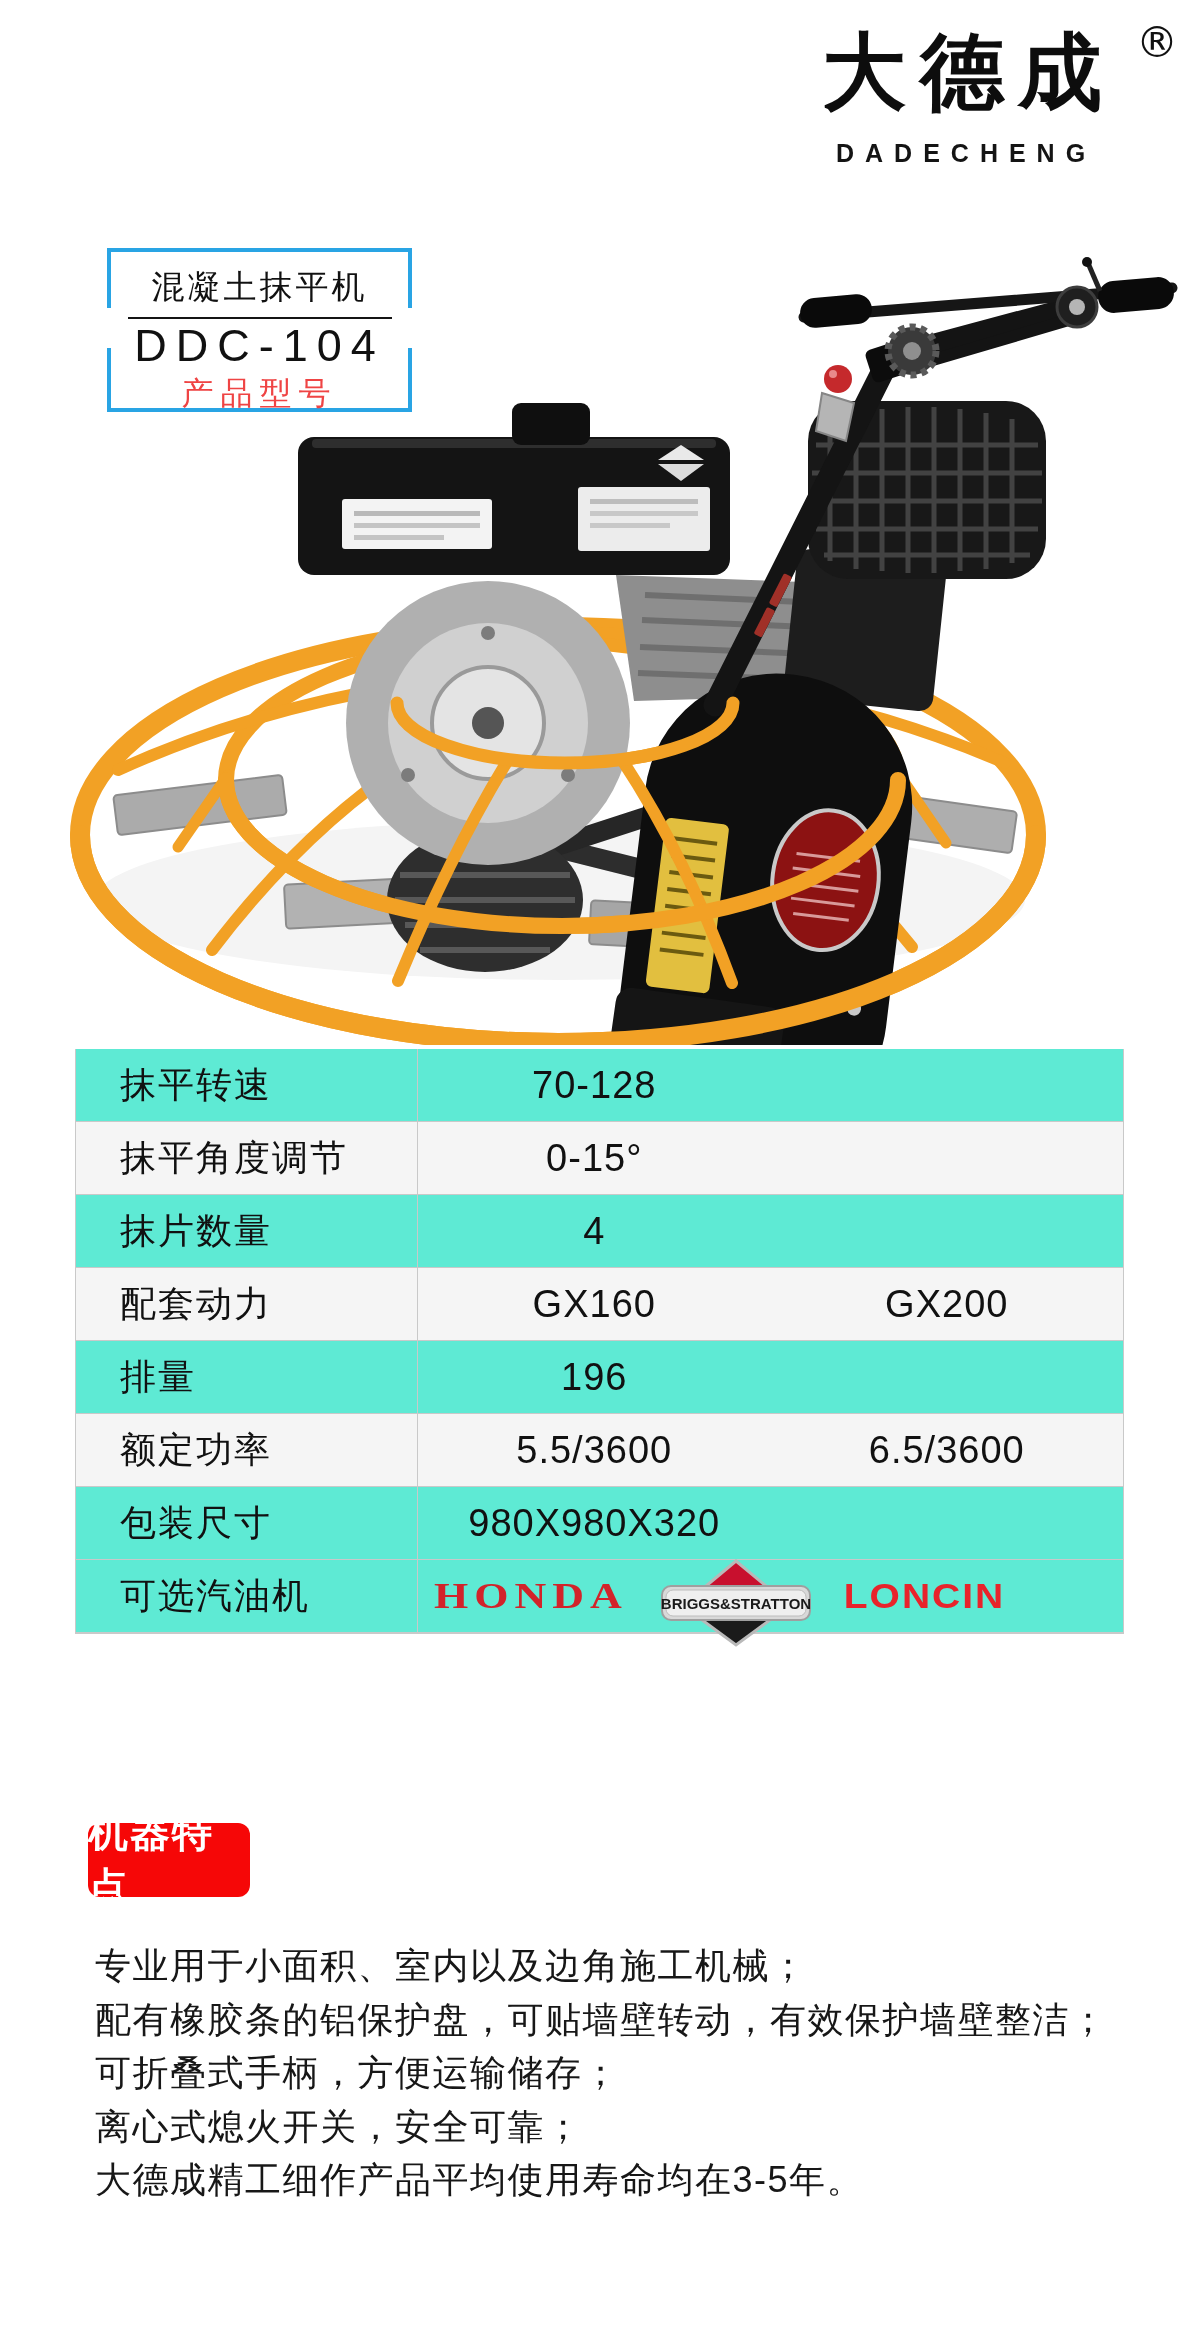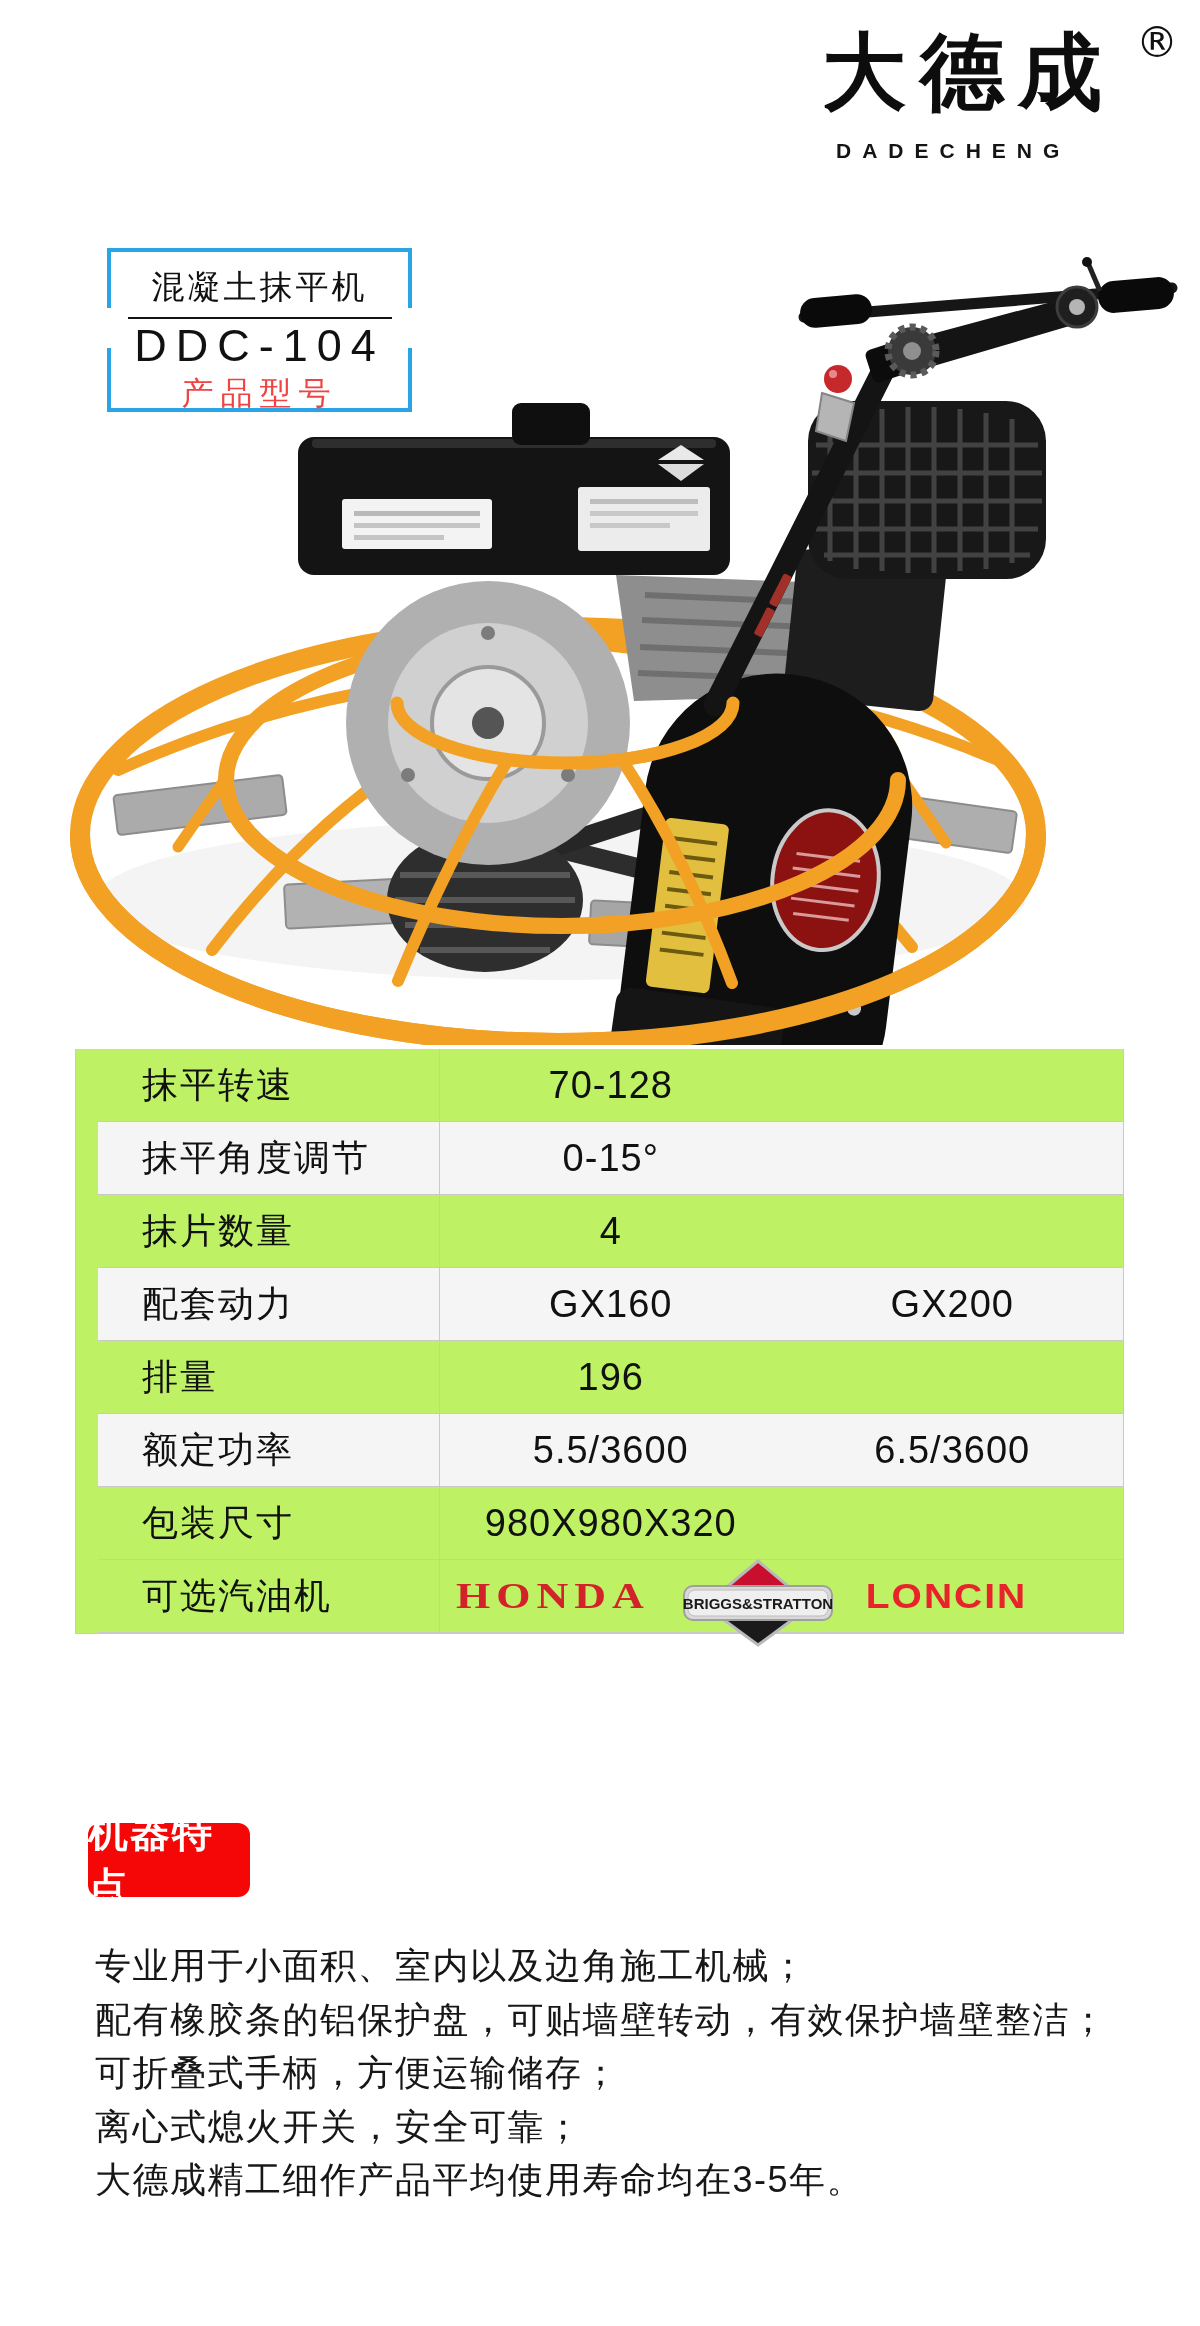--- a/index.html
+++ b/index.html
@@ -11,21 +11,21 @@
     position:absolute; left:822px; top:16px; width:330px;
     font-family:"DejaVu Serif", serif; font-weight:700; font-size:84px;
     letter-spacing:14px; color:#0d0d0d; white-space:nowrap;
   }
   .brand-reg {
     position:absolute; left:1136px; top:18px; font-size:42px; color:#111;
     font-family:"DejaVu Sans", sans-serif; font-weight:400;
   }
   .brand-en {
     position:absolute; left:836px; top:139px; width:310px;
-    font-size:21px; font-weight:700; letter-spacing:11px; color:#141414; white-space:nowrap;
+    font-size:25px; font-weight:700; letter-spacing:11px; color:#141414; white-space:nowrap;
   }
 
   
   .model-box {
     position:absolute; left:107px; top:248px; width:305px; height:164px;
     border:4px solid #29a4e4; background:transparent;
   }
   .model-box .gap { position:absolute; width:6px; height:40px; background:#fff; top:56px; }
   .model-box .gap.left { left:-5px; }
   .model-box .gap.right { right:-5px; }
@@ -39,21 +39,21 @@
 
   
   .figure { position:absolute; left:60px; top:255px; width:1120px; height:790px; }
 
   
   .spec { position:absolute; left:75px; top:1049px; width:1049px; }
   .spec-header {
     height:72px; background:#fa0303; color:#fff; font-size:47px; font-weight:700;
     line-height:70px; padding-left:52px; letter-spacing:4px;
   }
-  .spec-table { border:1px solid #c9c9c9; border-top:none; background:#bef264;padding-left:22px; }
+  .spec-table { border:1px solid #c9c9c9; border-top:none; background:#5eead4; }
   .srow { display:flex; align-items:stretch; height:73px; border-bottom:1px solid #c9c9c9; }
   .srow:last-child { border-bottom:1px solid #c9c9c9;justify-content:space-between; }
   .srow.alt { background:#f5f5f5; }
   .cell-label {
     width:342px; padding-left:44px; font-size:36px; color:#111; letter-spacing:2px;
     border-right:1px solid #c9c9c9; display:flex; align-items:center;
   }
   .cell-v { flex:1; display:flex; align-items:center; justify-content:center;
     font-size:38px; color:#111; letter-spacing:1px; }
   .srow.logos { overflow:visible; }

